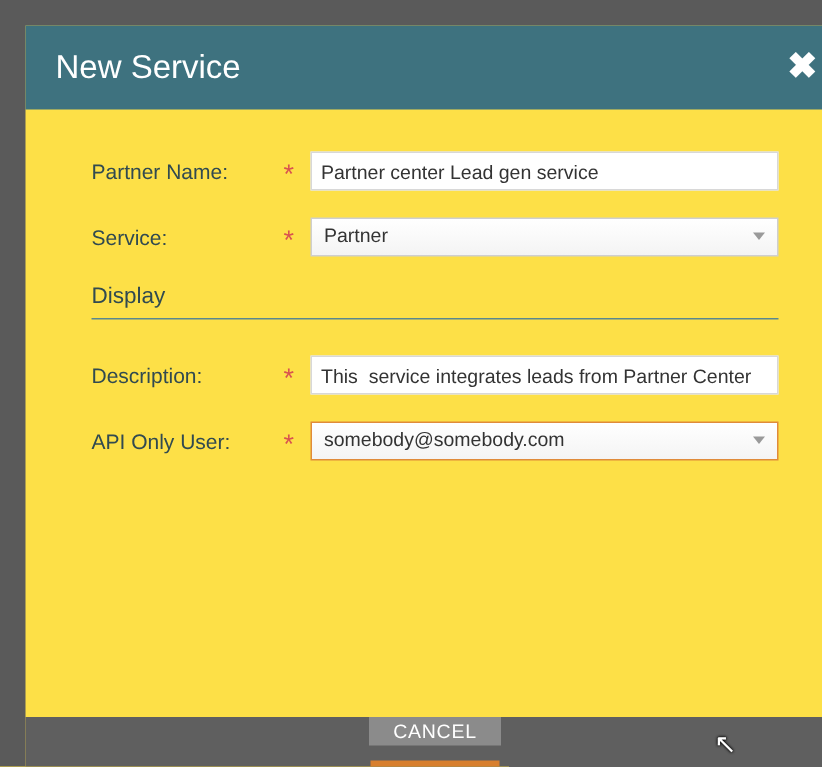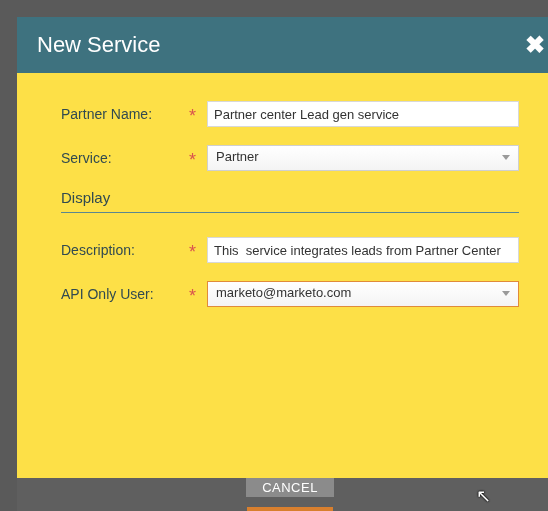--- a/index.html
+++ b/index.html
@@ -189,21 +189,21 @@
       <div class="field">
         <input type="text" class="text" value="This  service integrates leads from Partner Center" style="">
       </div>
     </div>
 
     <div class="row">
       <div class="label">API Only User:</div>
       <div class="req">*</div>
       <div class="field">
         <div class="select active">
-          <span>marketo@marketo.com</span>
+          <span>somebody@somebody.com</span>
           <span class="select-caret"></span>
         </div>
       </div>
     </div>
 
   </div>
 
   <div class="footer">
     <button class="btn btn-cancel">CANCEL</button>
     <button class="btn btn-create">CREATE</button>

